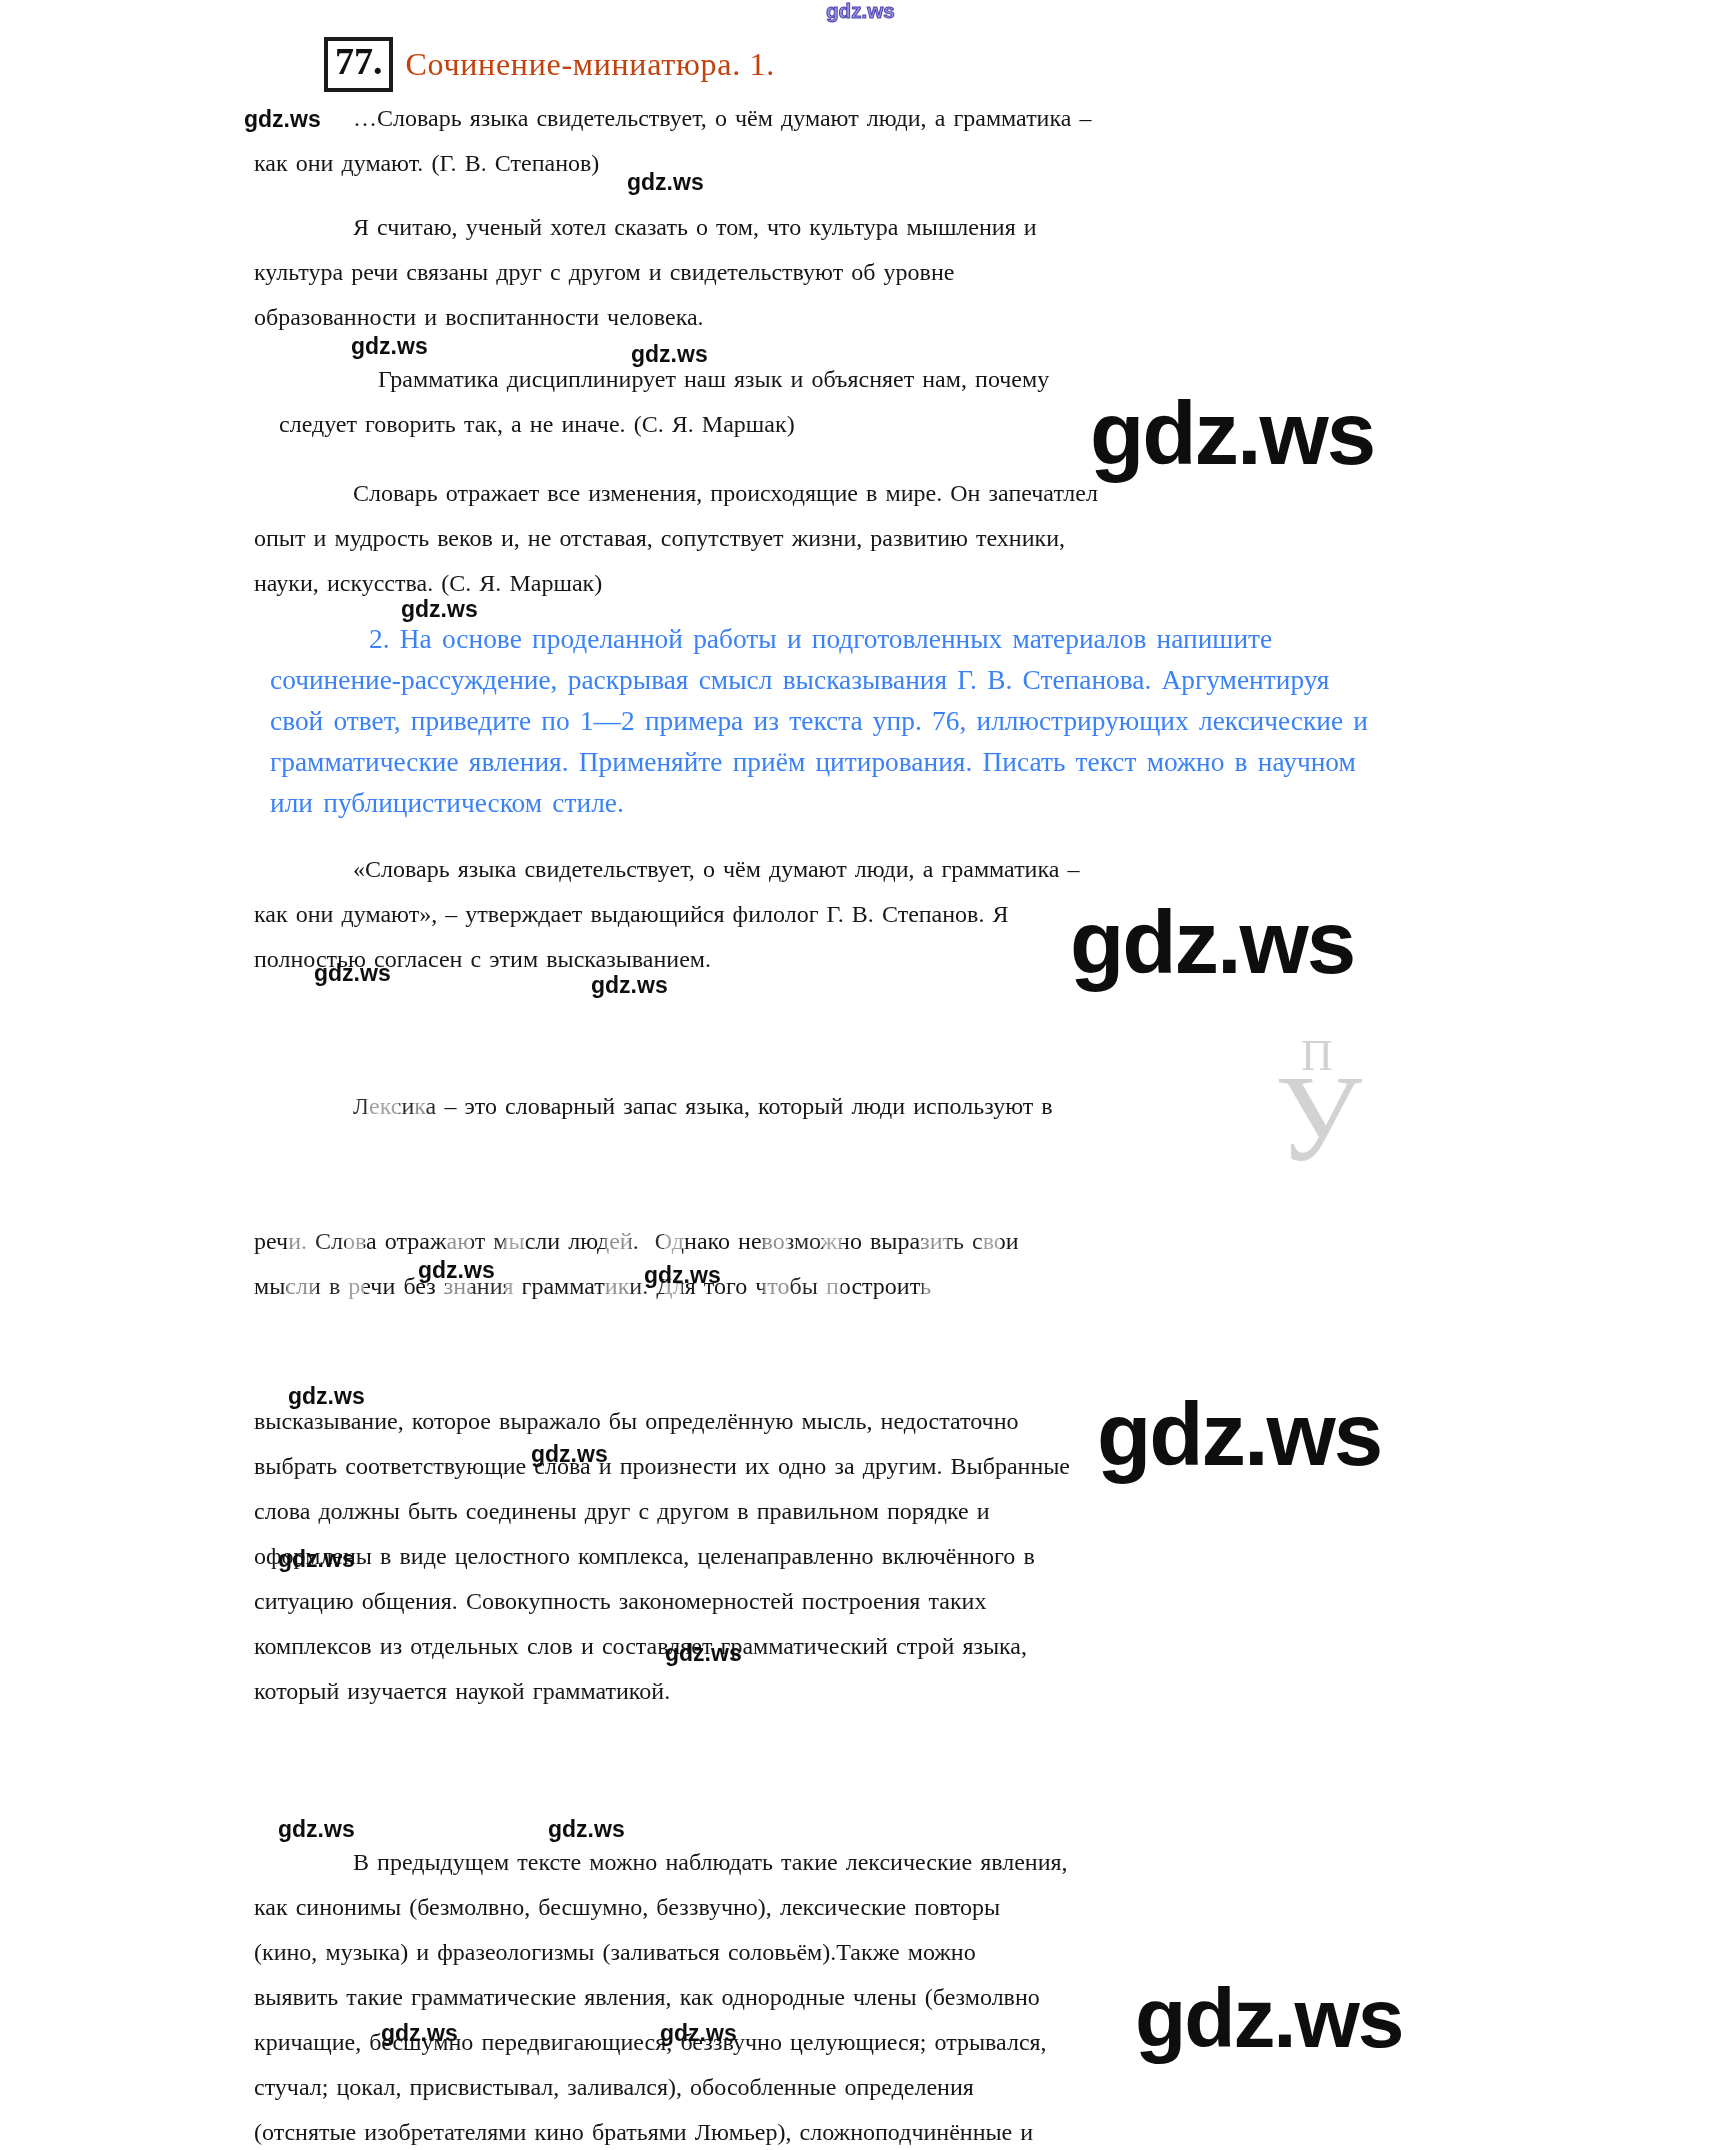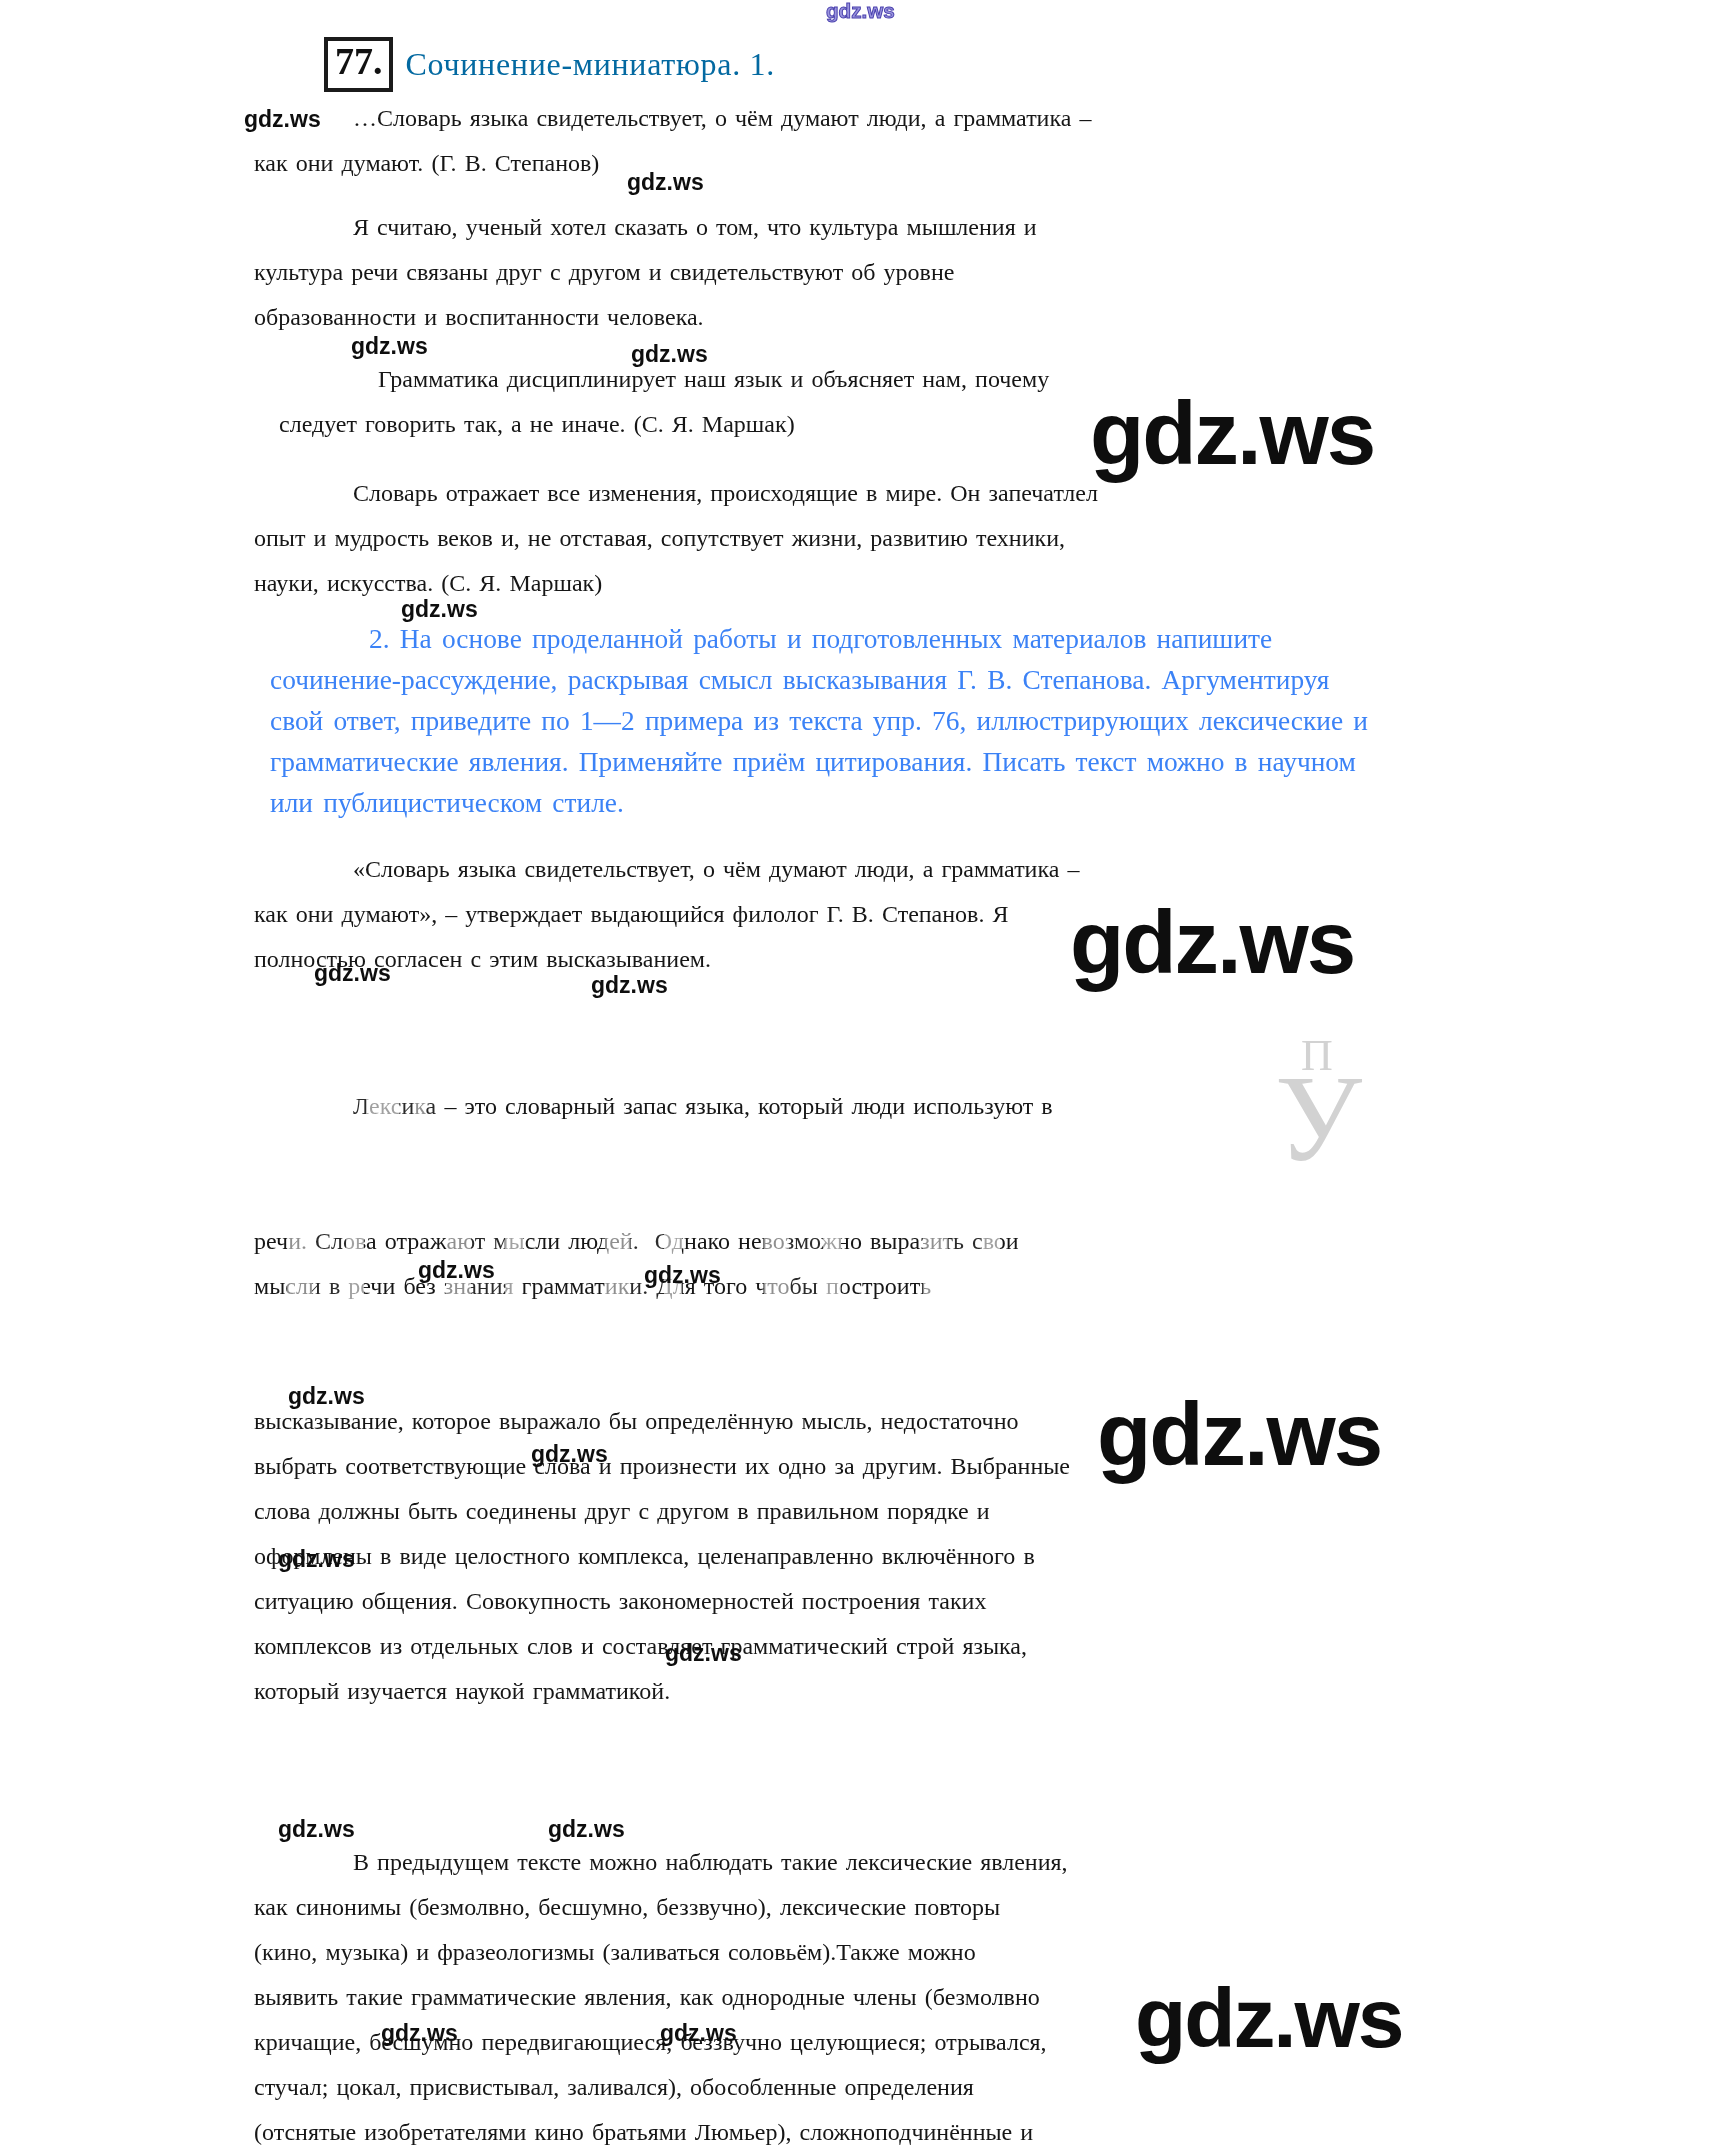--- a/index.html
+++ b/index.html
@@ -7,21 +7,21 @@
   body { width:1710px; height:2151px; position:relative; }
   .page {
     position:relative; width:1710px; height:2151px; background:#ffffff; overflow:hidden;
     font-family:"Liberation Serif","DejaVu Serif",serif; color:#161616;
   }
   .header-row { position:absolute; left:324px; top:37px; display:flex; align-items:center; gap:12.3px; }
   .num-box {
     display:inline-block; border:4.8px solid #1b1b1b; padding:1.4px 6.9px 5.5px 6.9px;
     font-size:38px; font-weight:700; color:#111; line-height:1.05;
   }
-  .ex-title { font-size:32px; color:#0369a1; letter-spacing:0.7px; }
+  .ex-title { font-size:32px; color:#c2410c; letter-spacing:0.7px; }
 
   .essay { position:absolute; left:254px; top:96px; width:1319px; }
   .para {
     font-size:24px; line-height:45px; white-space:pre; text-indent:99px;
     word-spacing:2.1px; color:#161616;
   }
   .p2 { margin-top:19px; }
   .p3 { margin-top:16.5px;margin-left:25px; }
   .p4 { margin-top:24px; }
   .p5 { margin-top:13.7px; }

